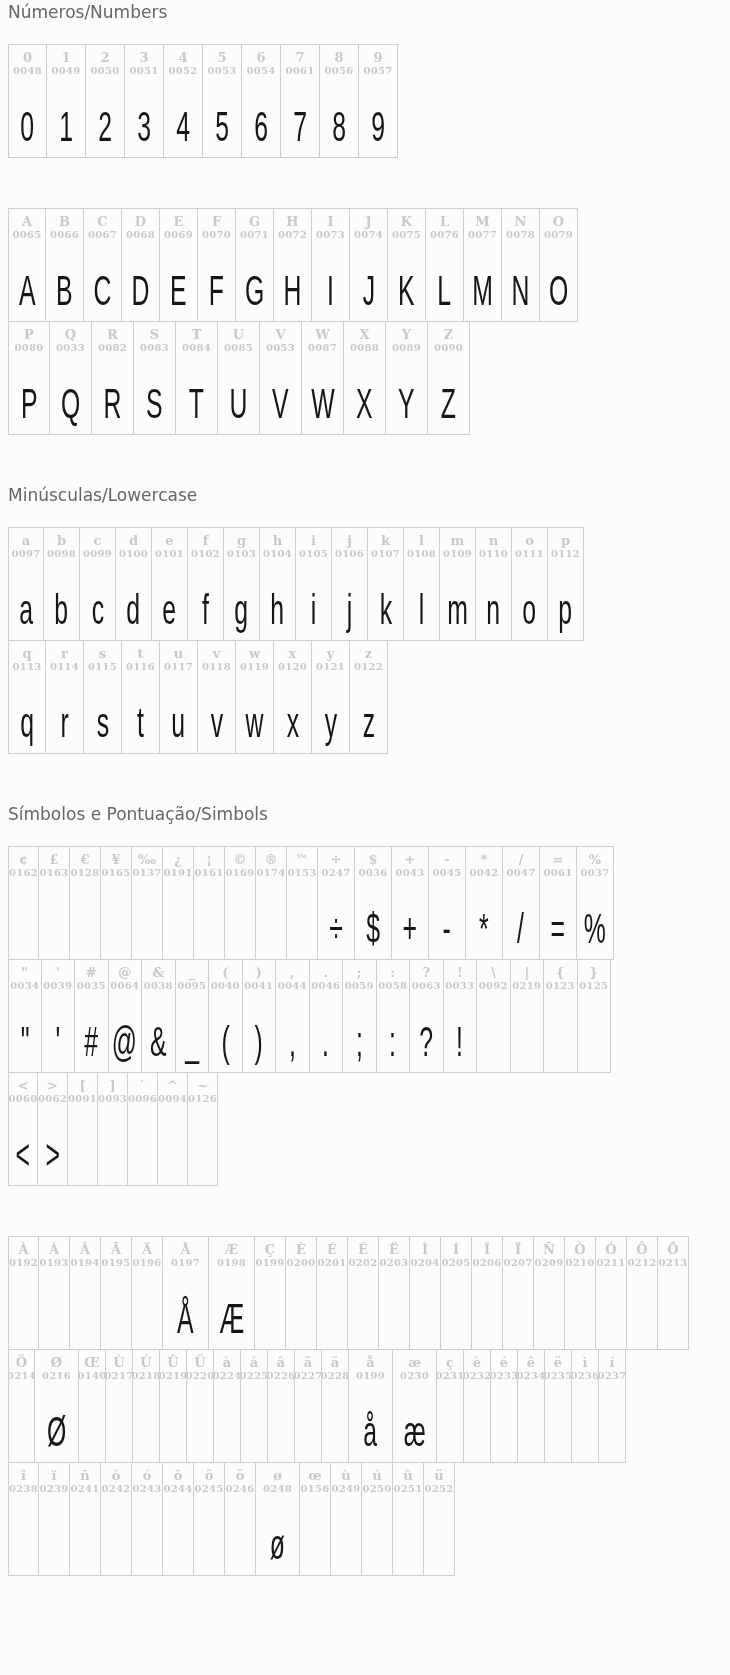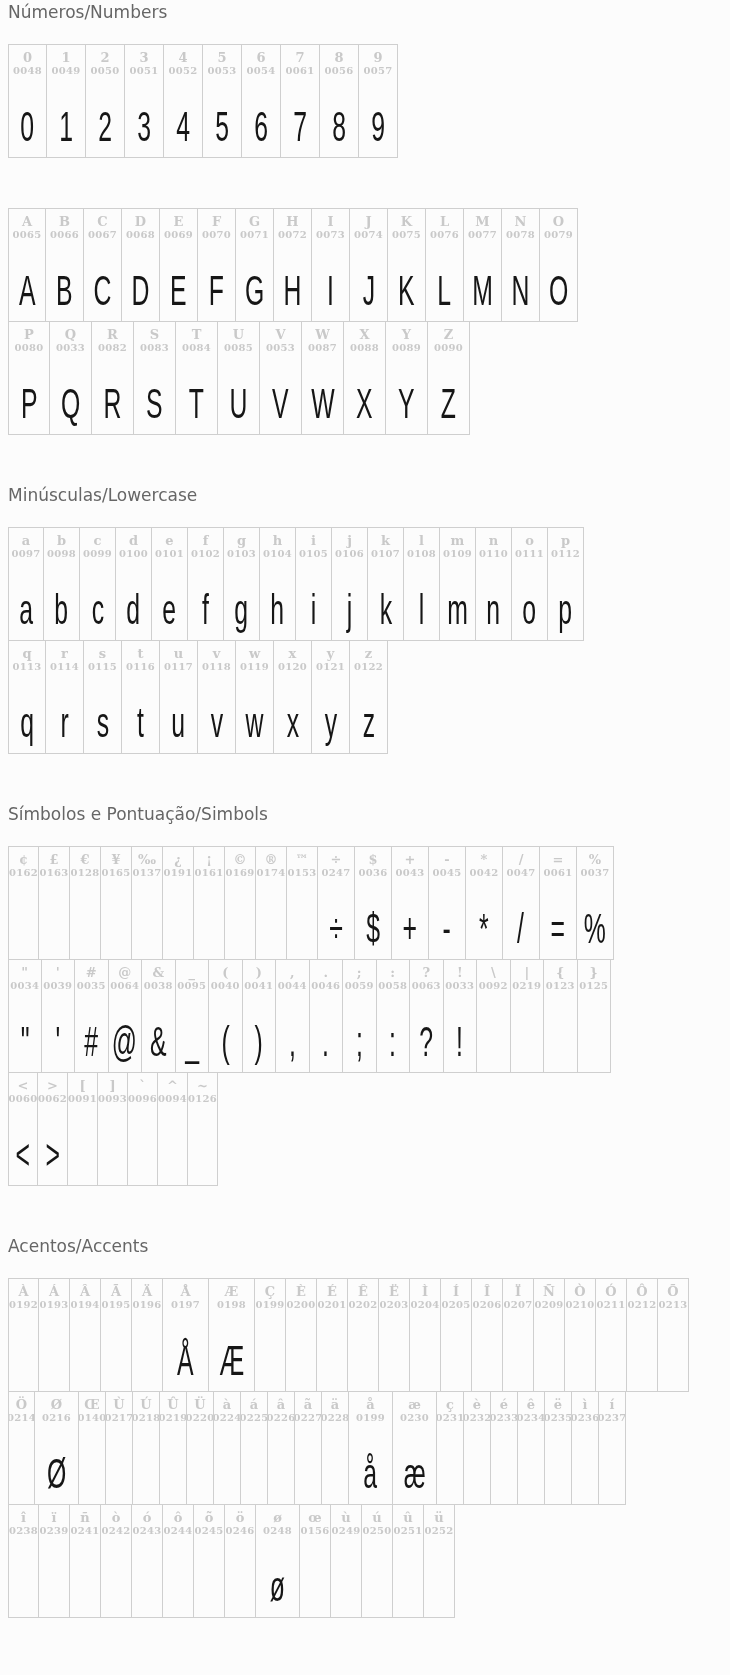--- a/index.html
+++ b/index.html
@@ -624,21 +624,20 @@
           <div class="cell-glyph"></div>
         </div>
         <div class="char-cell" style="width: 30px;">
           <div class="cell-char">~</div>
           <div class="cell-code">0126</div>
           <div class="cell-glyph"></div>
         </div>
       </div>
     </div>
     <div class="section">
-      <h2 class="section-heading">Acentos/Accents</h2>
       <div class="char-row">
         <div class="char-cell" style="width: 31px;">
           <div class="cell-char">À</div>
           <div class="cell-code">0192</div>
           <div class="cell-glyph"></div>
         </div>
         <div class="char-cell" style="width: 31px;">
           <div class="cell-char">Á</div>
           <div class="cell-code">0193</div>
           <div class="cell-glyph"></div>

